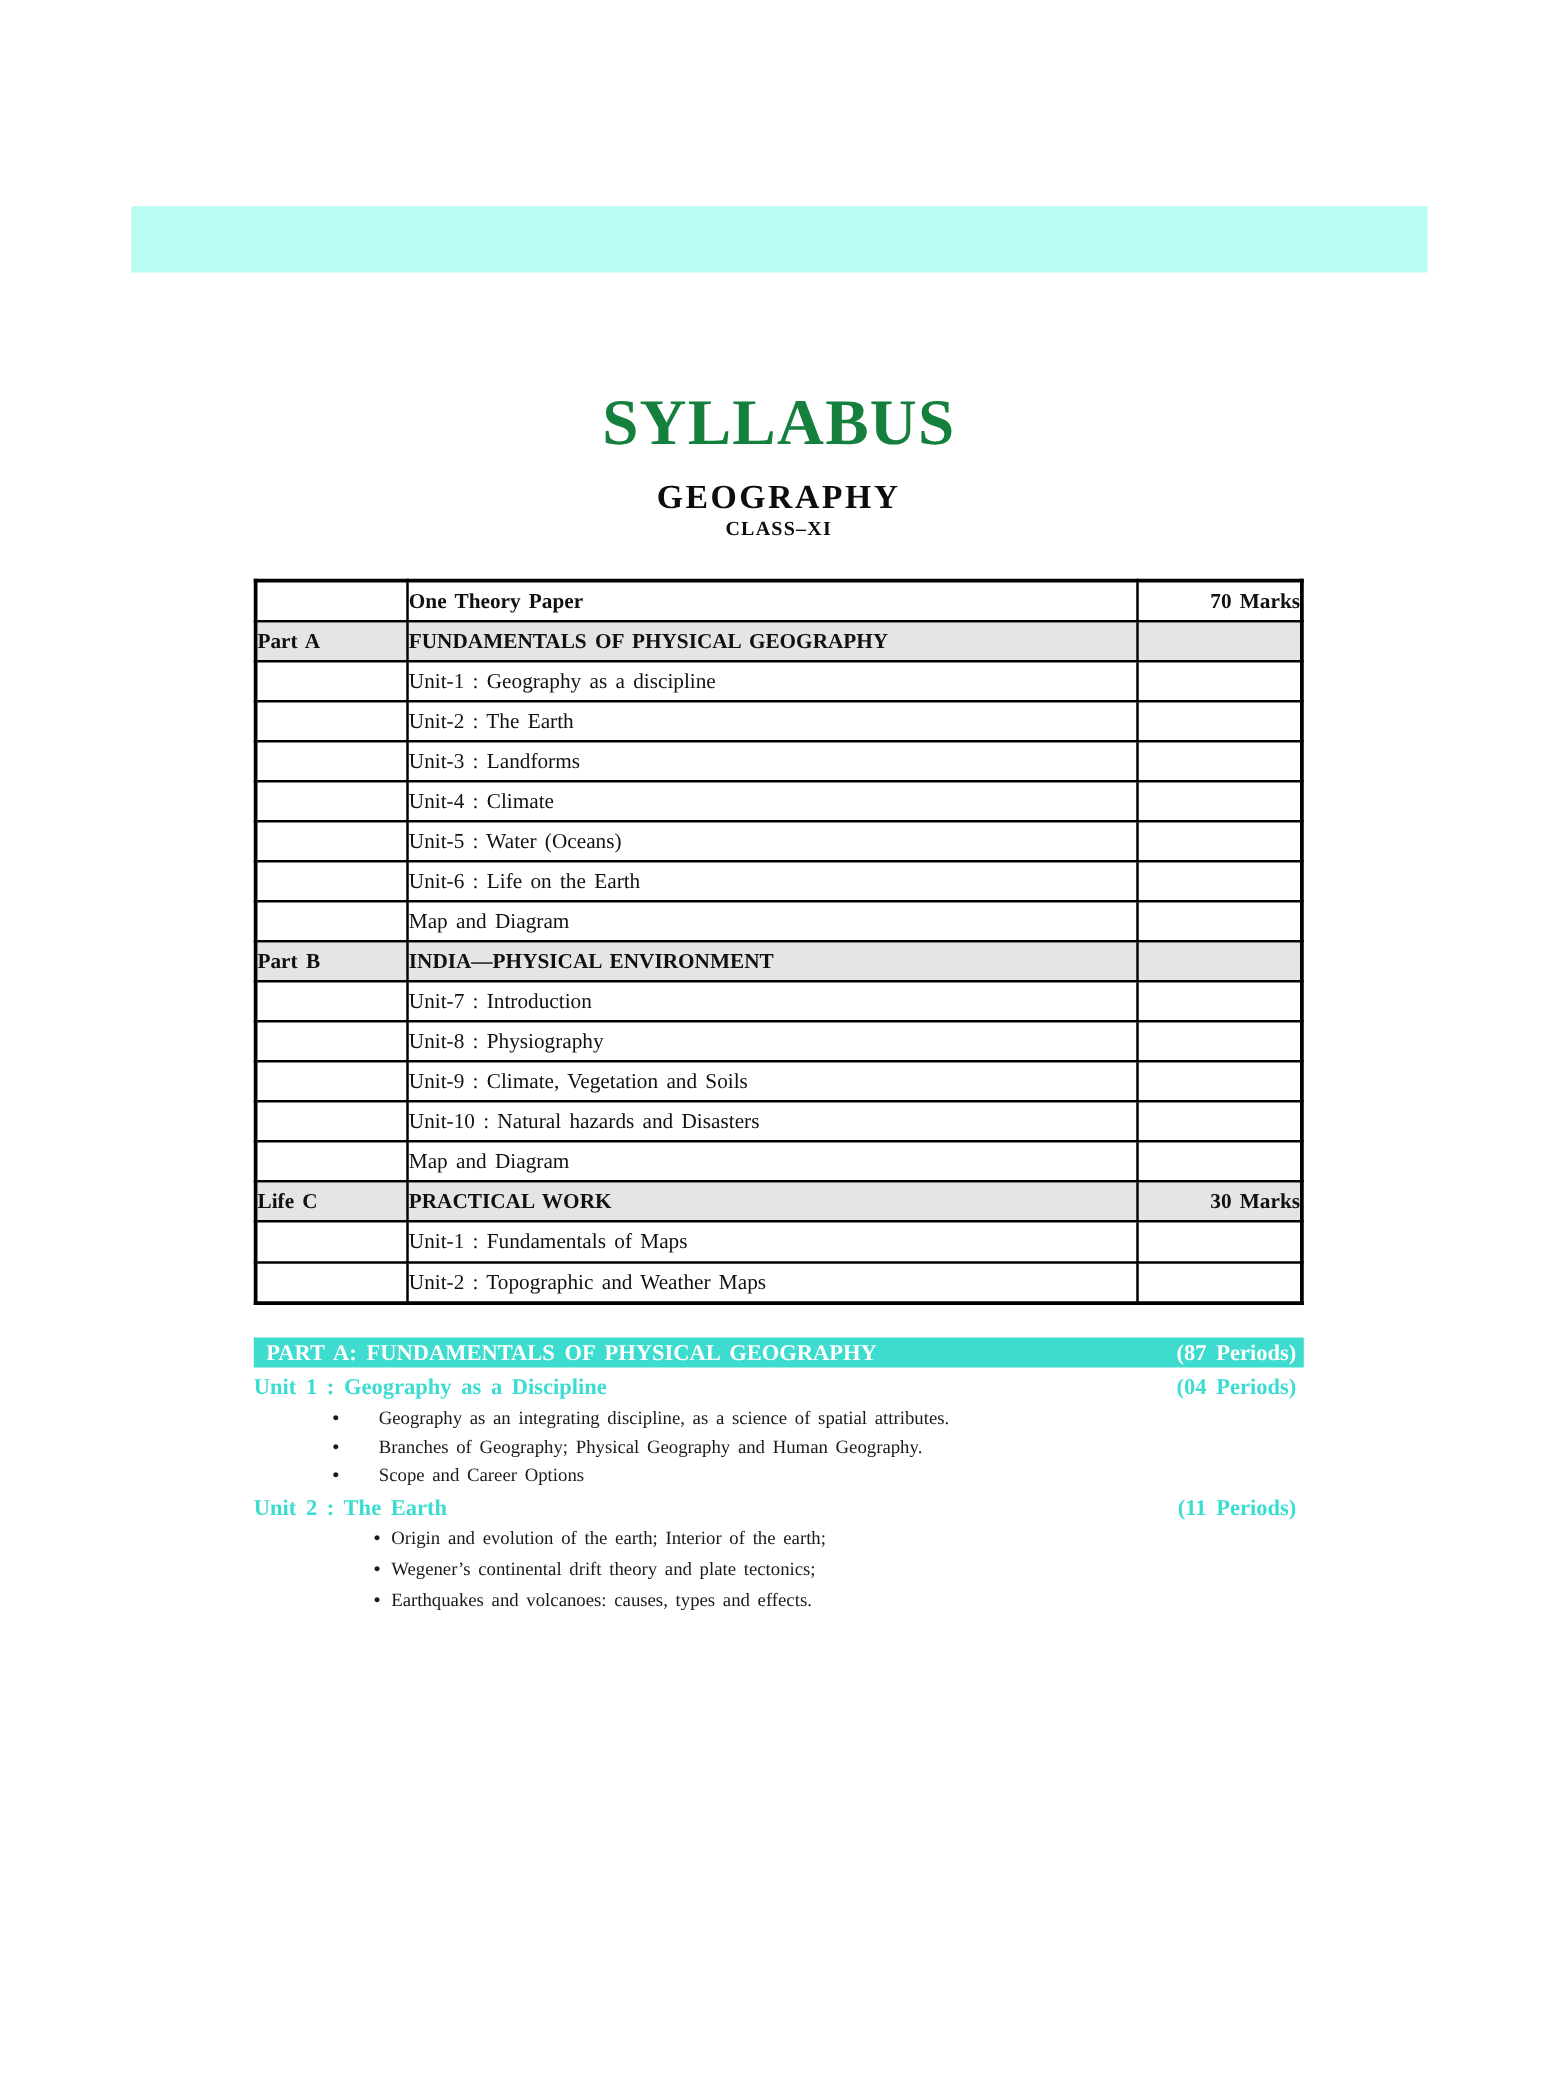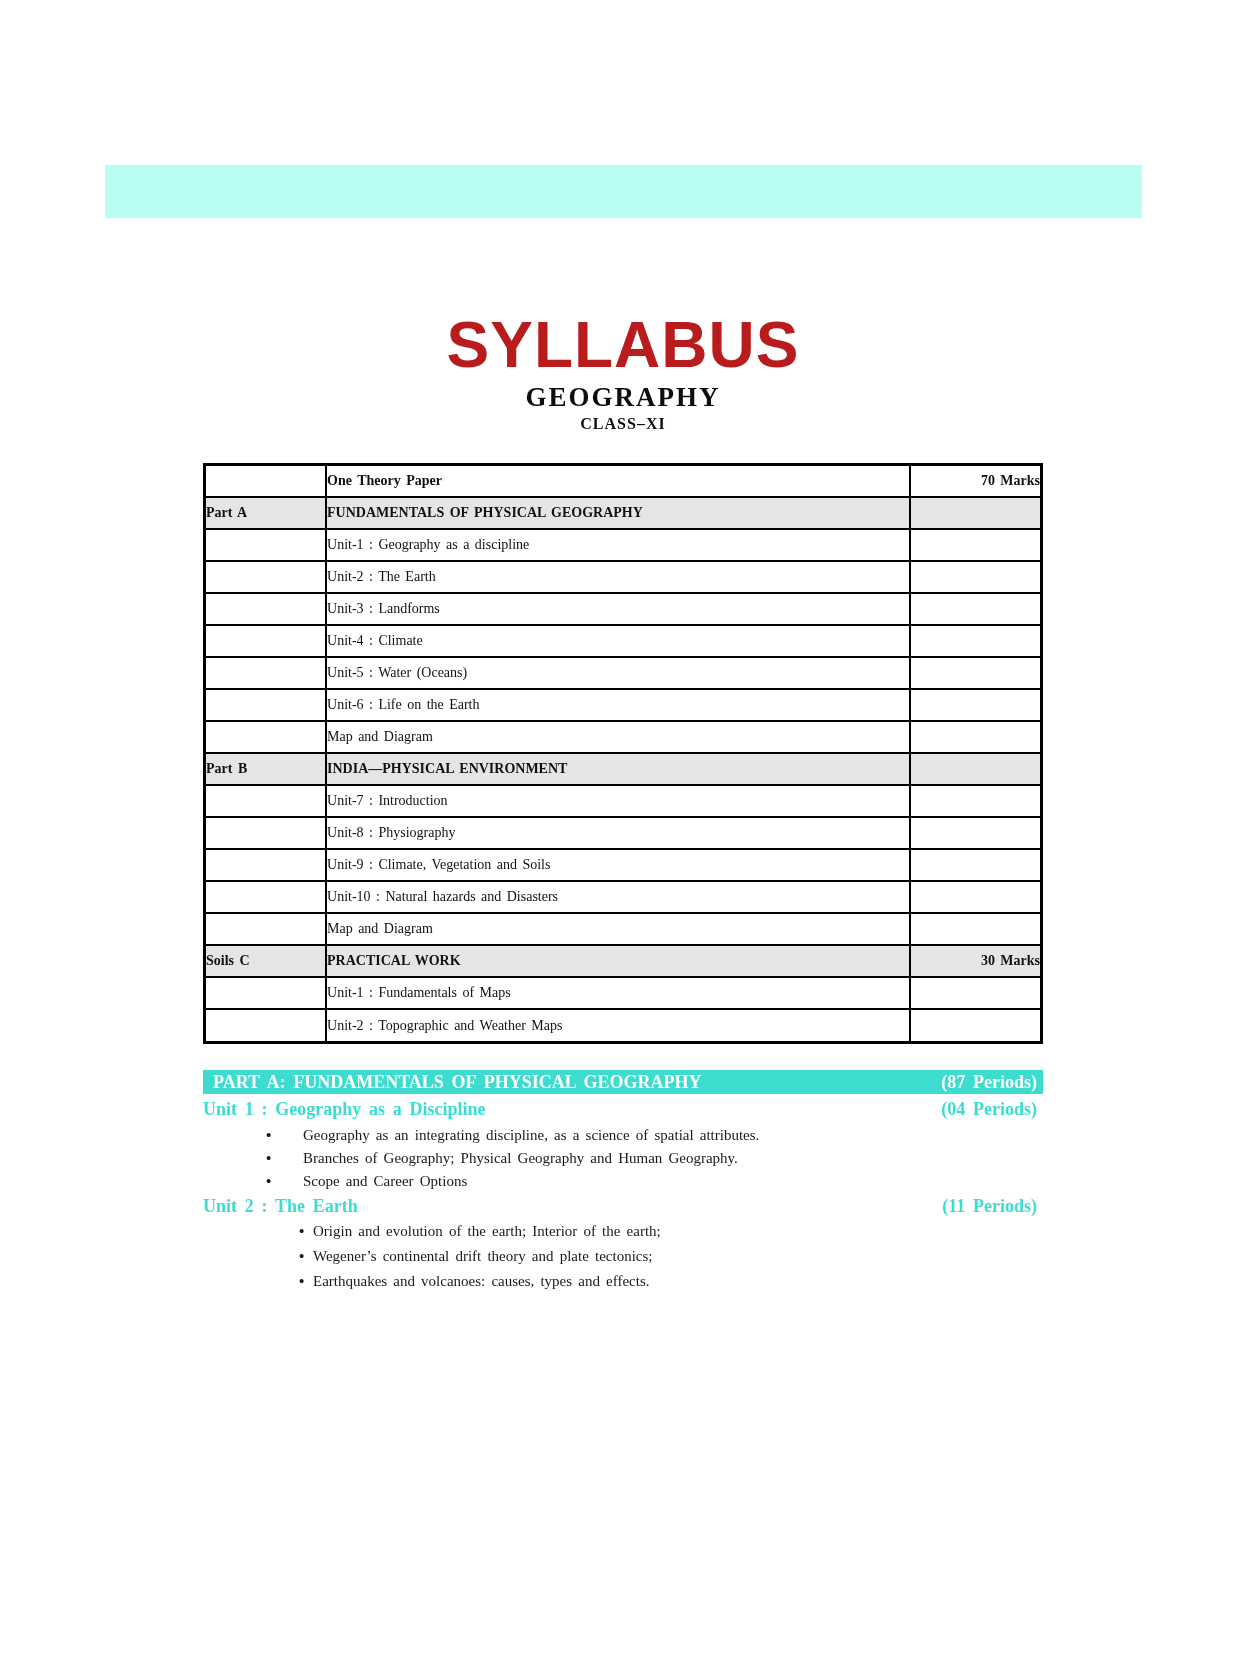--- a/index.html
+++ b/index.html
@@ -11,44 +11,44 @@
     color:#111;
     overflow:hidden;
   }
   .banner{
     position:absolute;left:105px;top:165px;width:1037px;height:53px;
     background:#b9fdf2;
   }
   .main-title{
     position:absolute;left:0;top:313px;width:100%;
     text-align:center;
-    font-family:Liberation Sans, sans-serif;
-    font-weight:bold;font-size:64px;line-height:1;
-    letter-spacing:1px;color:#b91c1c;
+    font-family:Liberation Serif, serif;
+    font-weight:bold;font-size:52px;line-height:1;
+    letter-spacing:1px;color:#15803d;
   }
   .subject-title{
     position:absolute;left:0;top:384px;width:100%;
     text-align:center;font-weight:bold;font-size:27px;line-height:27px;
     letter-spacing:2px;color:#0d0d0d;
   }
   .class-title{
     position:absolute;left:0;top:413px;width:100%;
     text-align:center;font-weight:bold;font-size:16px;line-height:22px;
     letter-spacing:1px;color:#0d0d0d;
   }
   table.syllabus{
     position:absolute;left:203px;top:463px;
     width:840px;height:581px;
     border-collapse:collapse;table-layout:fixed;
     border:3px solid #000;
   }
   table.syllabus td{
     border:2px solid #000;
     vertical-align:middle;
-    font-size:14px;
+    font-size:17px;
     word-spacing:0.14em;
     padding:0;
     overflow:hidden;white-space:nowrap;
   }
   td.c-part{width:117px;padding-left:14px;font-weight:bold;}
   td.c-main{width:572px;padding-left:15px;}
   td.c-marks{width:127px;text-align:right;padding-right:13px;font-weight:bold;}
   tr.row-part td{background:#e5e5e5;}
   tr.row-part td.c-main{font-weight:bold;}
   tr.row-head td.c-main{font-weight:bold;}
@@ -165,21 +165,21 @@
       <td class="c-part"></td>
       <td class="c-main">Unit-10 : Natural hazards and Disasters</td>
       <td class="c-marks"></td>
     </tr>
     <tr>
       <td class="c-part"></td>
       <td class="c-main">Map and Diagram</td>
       <td class="c-marks"></td>
     </tr>
     <tr class="row-part">
-      <td class="c-part">Soils C</td>
+      <td class="c-part">Life C</td>
       <td class="c-main">PRACTICAL WORK</td>
       <td class="c-marks">30 Marks</td>
     </tr>
     <tr>
       <td class="c-part"></td>
       <td class="c-main">Unit-1 : Fundamentals of Maps</td>
       <td class="c-marks"></td>
     </tr>
     <tr>
       <td class="c-part"></td>

